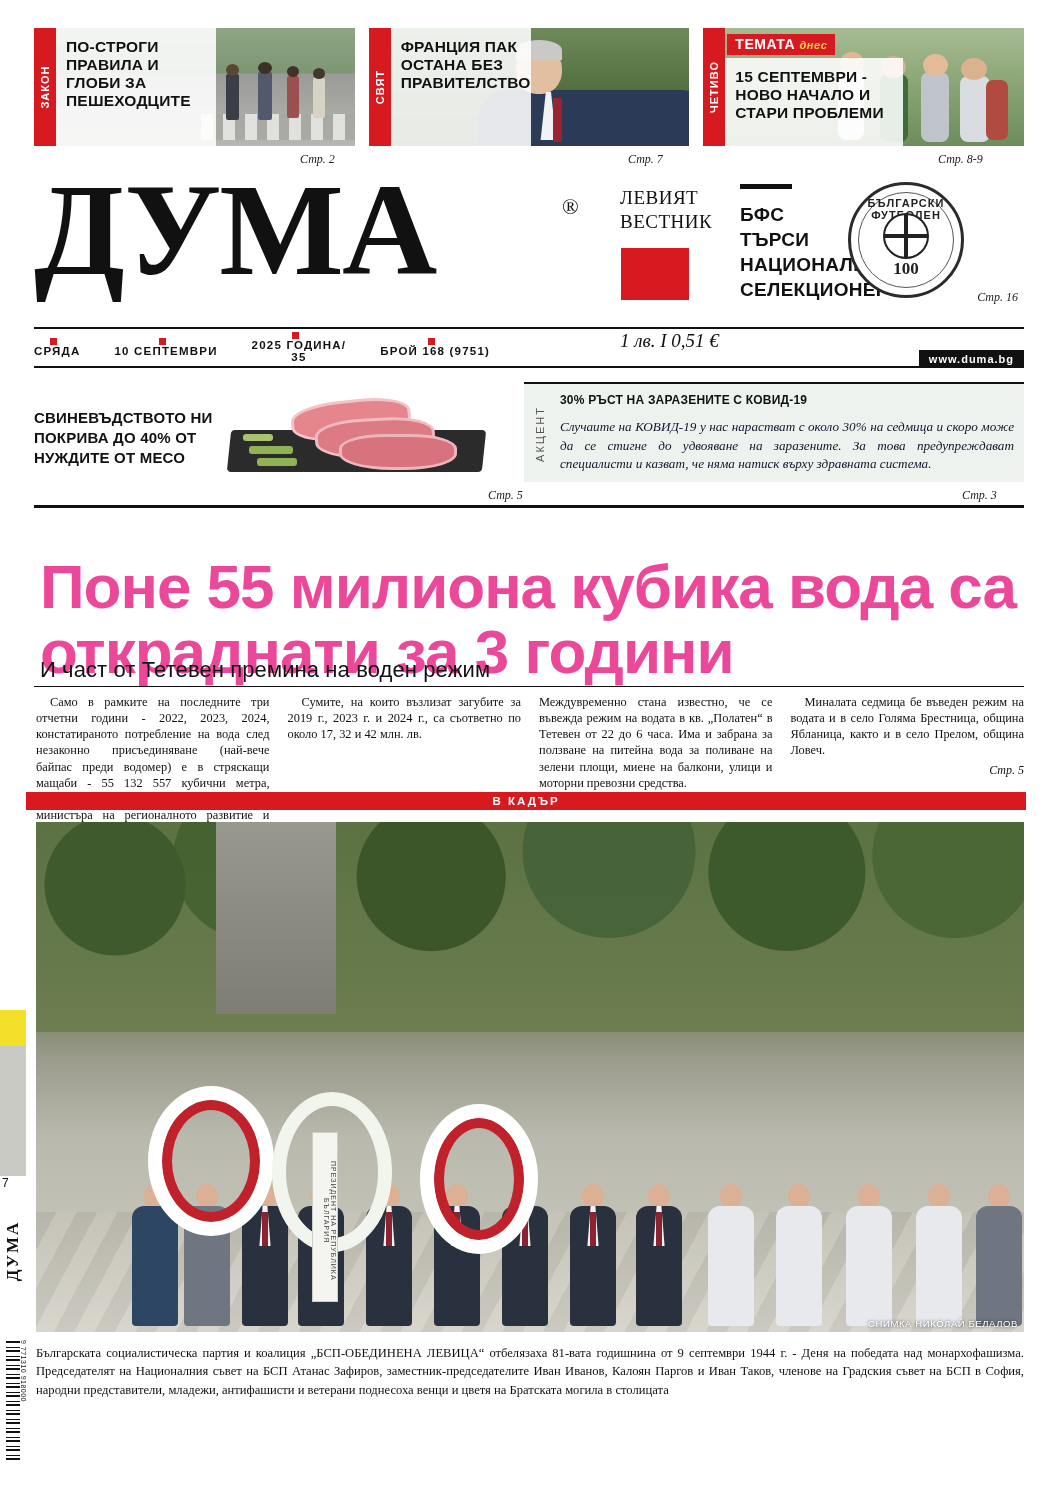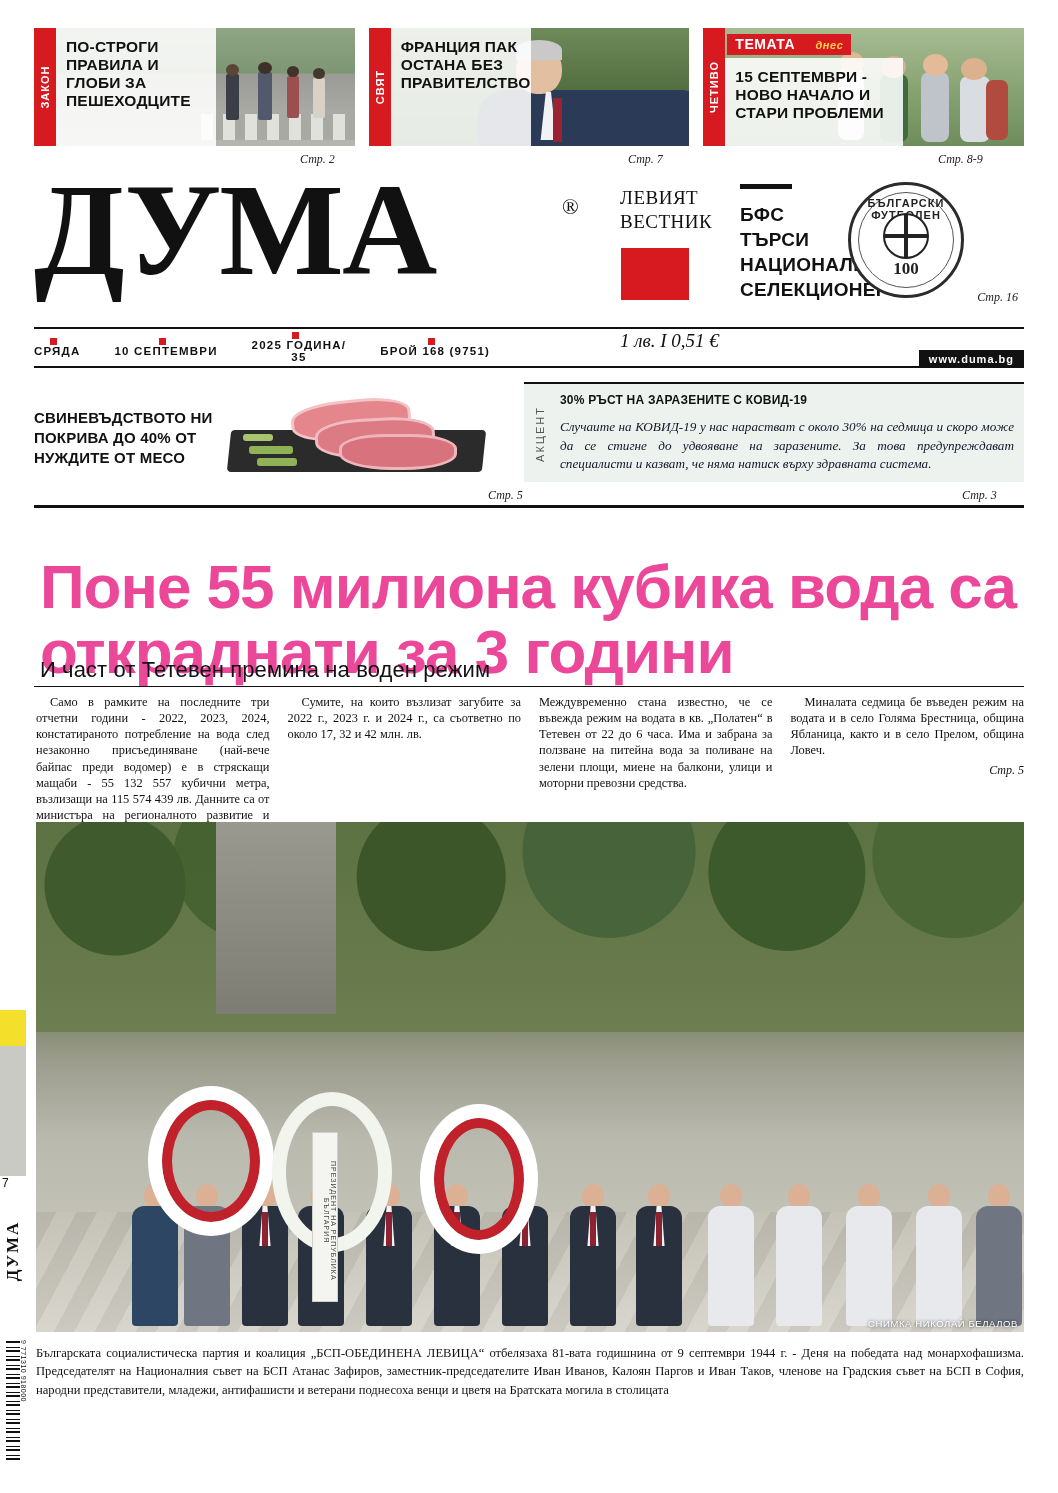--- a/index.html
+++ b/index.html
@@ -94,21 +94,21 @@
   .t2-shirt { position: absolute; left: 52%; top: 64px; width: 26px; height: 48px; background: #f0f2f5; clip-path: polygon(40% 0,60% 0,80% 100%,20% 100%); }
   .t2-tie { position: absolute; left: 57.5%; top: 70px; width: 9px; height: 44px; background: #9b2230; }
 
   
   .t3-bg { background: linear-gradient(#a7bb93 0%, #86a271 55%, #6e8c5c 100%); }
   .t3-tema {
     position: absolute; left: 24px; top: 6px; z-index: 4;
     background: #d71920; color: #fff; font-weight: bold; font-size: 14px;
     padding: 2px 8px 3px 8px; letter-spacing: .5px;
   }
-  .t3-tema .sub { color: #ffd34d; font-style: italic; font-size: 11px; margin-left: 16px; }
+  .t3-tema .sub { color: #ffd34d; font-style: italic; font-size: 11px; }
 
   
   .masthead {
     position: absolute;
     left: 34px; top: 170px;
     width: 990px; height: 150px;
   }
   .logo {
     position: absolute;
     left: 0; top: -6px;
@@ -539,31 +539,34 @@
   <div class="rule-main-top"></div>
   <h1 class="main-head">Поне 55 милиона кубика вода са откраднати за 3 години</h1>
   <div class="sub-head">И част от Тетевен премина на воден режим</div>
   <div class="rule-cols"></div>
 
   <div class="cols">
     <div class="col">
       <p class="ind">Само в рамките на последните три отчетни години - 2022, 2023, 2024, констатираното потребление на вода след незаконно присъединяване (най-вече байпас преди водомер) е в стряскащи мащаби - 55 132 557 кубични метра, възлизащи на 115 574 439 лв. Данните са от министъра на регионалното развитие и благоустройството Иван Иванов.</p>
     </div>
     <div class="col">
-      <p class="ind">Сумите, на които възлизат загубите за 2022 г., 2023 г. и 2024 г., са съответно по около 17, 32 и 42 млн. лв.</p>
+      <p class="ind">Сумите, на които възлизат загубите за 2019 г., 2023 г. и 2024 г., са съответно по около 17, 32 и 42 млн. лв.</p>
     </div>
     <div class="col">
       <p>Междувременно стана известно, че се въвежда режим на водата в кв. „Полатен“ в Тетевен от 22 до 6 часа. Има и забрана за ползване на питейна вода за поливане на зелени площи, миене на балкони, улици и моторни превозни средства.</p>
     </div>
     <div class="col">
       <p class="ind">Миналата седмица бе въведен режим на водата и в село Голяма Брестница, община Ябланица, както и в село Прелом, община Ловеч.</p>
       <div class="col-ref">Стр. 5</div>
     </div>
   </div>
 
+  <div class="kadar-bar">
+    <span>В КАДЪР</span>
+  </div>
 
   <div class="bigphoto">
     <div class="bp-trees"></div>
     <div class="bp-monument"></div>
     <div class="bp-ground"></div>
 
     <div class="person blue" style="left:96px;">
         <div class="head"></div>
         <div class="torso"></div>
       </div>

